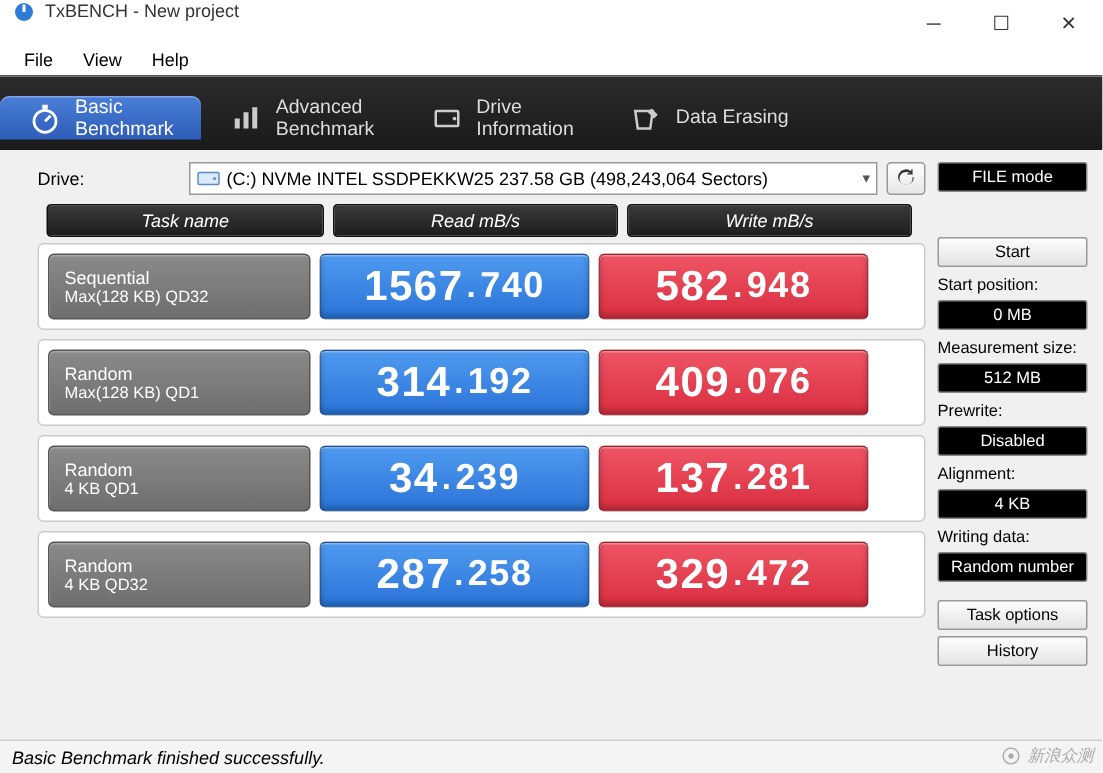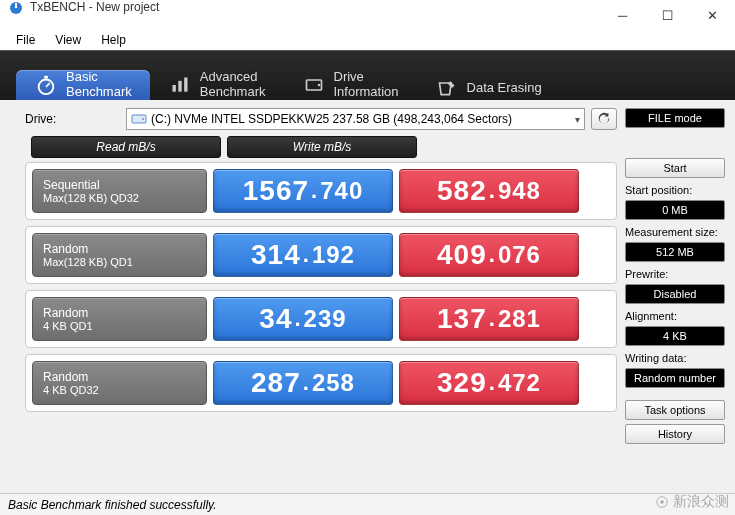--- a/index.html
+++ b/index.html
@@ -10,21 +10,21 @@
 .titlebar .appicon { width: 16px; height: 16px; margin-right: 6px; display: inline-flex; }
 .titlebar .title { font-size: 12px; color: #333; flex: 1; }
 .titlebar .winbtns { display: flex; height: 100%; }
 .titlebar .winbtn { width: 45px; display: flex; align-items: center; justify-content: center; font-size: 13px; color: #333; }
 
 
 .menubar { height: 20px; display: flex; align-items: center; padding-left: 8px; gap: 4px; background: #fff; }
 .menubar .menuitem { font-size: 12px; padding: 2px 8px; color: #000; }
 
 
-.tabstrip { height: 50px; background: linear-gradient(#2b2b2b, #1a1a1a); display: flex; align-items: flex-end; padding: 0 16px; border-top: 1px solid #555; }
+.tabstrip { height: 50px; background: linear-gradient(#2b2b2b, #1a1a1a); display: flex; align-items: center; padding: 0 0; border-top: 1px solid #555; }
 .tab { display: flex; align-items: center; gap: 8px; padding: 0 18px; color: #ddd; font-size: 13px; border-radius: 6px 6px 0 0; margin-top: 6px; }
 .tab.active { background: linear-gradient(#4a7fd8, #2d5db8); color: #fff; box-shadow: inset 0 1px 0 rgba(255,255,255,.3); }
 .tab .tabicon { width: 24px; height: 24px; display: inline-flex; align-items: center; justify-content: center; }
 .tab .tablabel { line-height: 1.15; }
 
 
 .content { background: #f0f0f0; height: calc(515px - 30px - 20px - 50px - 22px); padding: 8px 10px 4px 25px; display: flex; gap: 8px; }
 .leftcol { flex: 1; display: flex; flex-direction: column; }
 .rightcol { width: 100px; display: flex; flex-direction: column; gap: 4px; }
 
@@ -56,21 +56,21 @@
 .valcell { width: 180px; border-radius: 4px; color: #fff; font-weight: bold; font-size: 28px; display: flex; align-items: center; justify-content: center; letter-spacing: 1px; box-shadow: inset 0 1px 0 rgba(255,255,255,.35), inset 0 -2px 4px rgba(0,0,0,.25); border: 1px solid rgba(0,0,0,.3); font-family: "Arial Black", Arial, sans-serif; }
 .valcell.read { background: linear-gradient(#4f9af0,#2b74d8); }
 .valcell.write { background: linear-gradient(#ef5564,#d82f41); }
 .valcell .dot { font-size: 22px; padding: 0 2px; }
 .valcell .dec { font-size: 24px; }
 
 
 .statusbar { height: 22px; background: #f4f4f4; border-top: 1px solid #ccc; font-size: 12px; padding: 2px 8px; display: flex; align-items: center; font-style: italic; }
 
 
-.watermark { position: absolute; right: 6px; bottom: 4px; font-size: 14px; color: rgba(120,120,120,.6); display: flex; align-items: center; gap: 4px; }
+.watermark { position: absolute; right: 6px; bottom: 4px; font-size: 11px; color: rgba(120,120,120,.6); display: flex; align-items: center; gap: 4px; font-style: italic; }
 </style>
 </head>
 <body>
 
 <div class="titlebar">
   <span class="appicon">
     <svg viewBox="0 0 16 16">
         <circle cx="8" cy="8" r="6" fill="#2e7bd6"></circle>
         <rect x="7" y="3" width="2" height="5" fill="#fff"></rect>
       </svg>
@@ -146,20 +146,21 @@
         <span class="arrow">▾</span>
       </div>
       <div class="refreshbtn">
         <svg viewBox="0 0 16 16" width="14" height="14">
             <path d="M8 3a5 5 0 1 0 4.9 4H14a6 6 0 1 1-2-4.5V1h1v4h-4V4h2.2A5 5 0 0 0 8 3z" fill="#333"></path>
           </svg>
       </div>
     </div>
 
     <div class="theadrow" style="margin-left:6px;">
+      <div class="theadcell c1">Task name</div>
       <div class="theadcell c2">Read mB/s</div>
       <div class="theadcell c3">Write mB/s</div>
     </div>
 
     <div id="rows">
         <div class="resultrow">
           <div class="taskcell">
             <span class="line1">Sequential</span>
             <span class="line2">Max(128 KB) QD32</span>
           </div>

